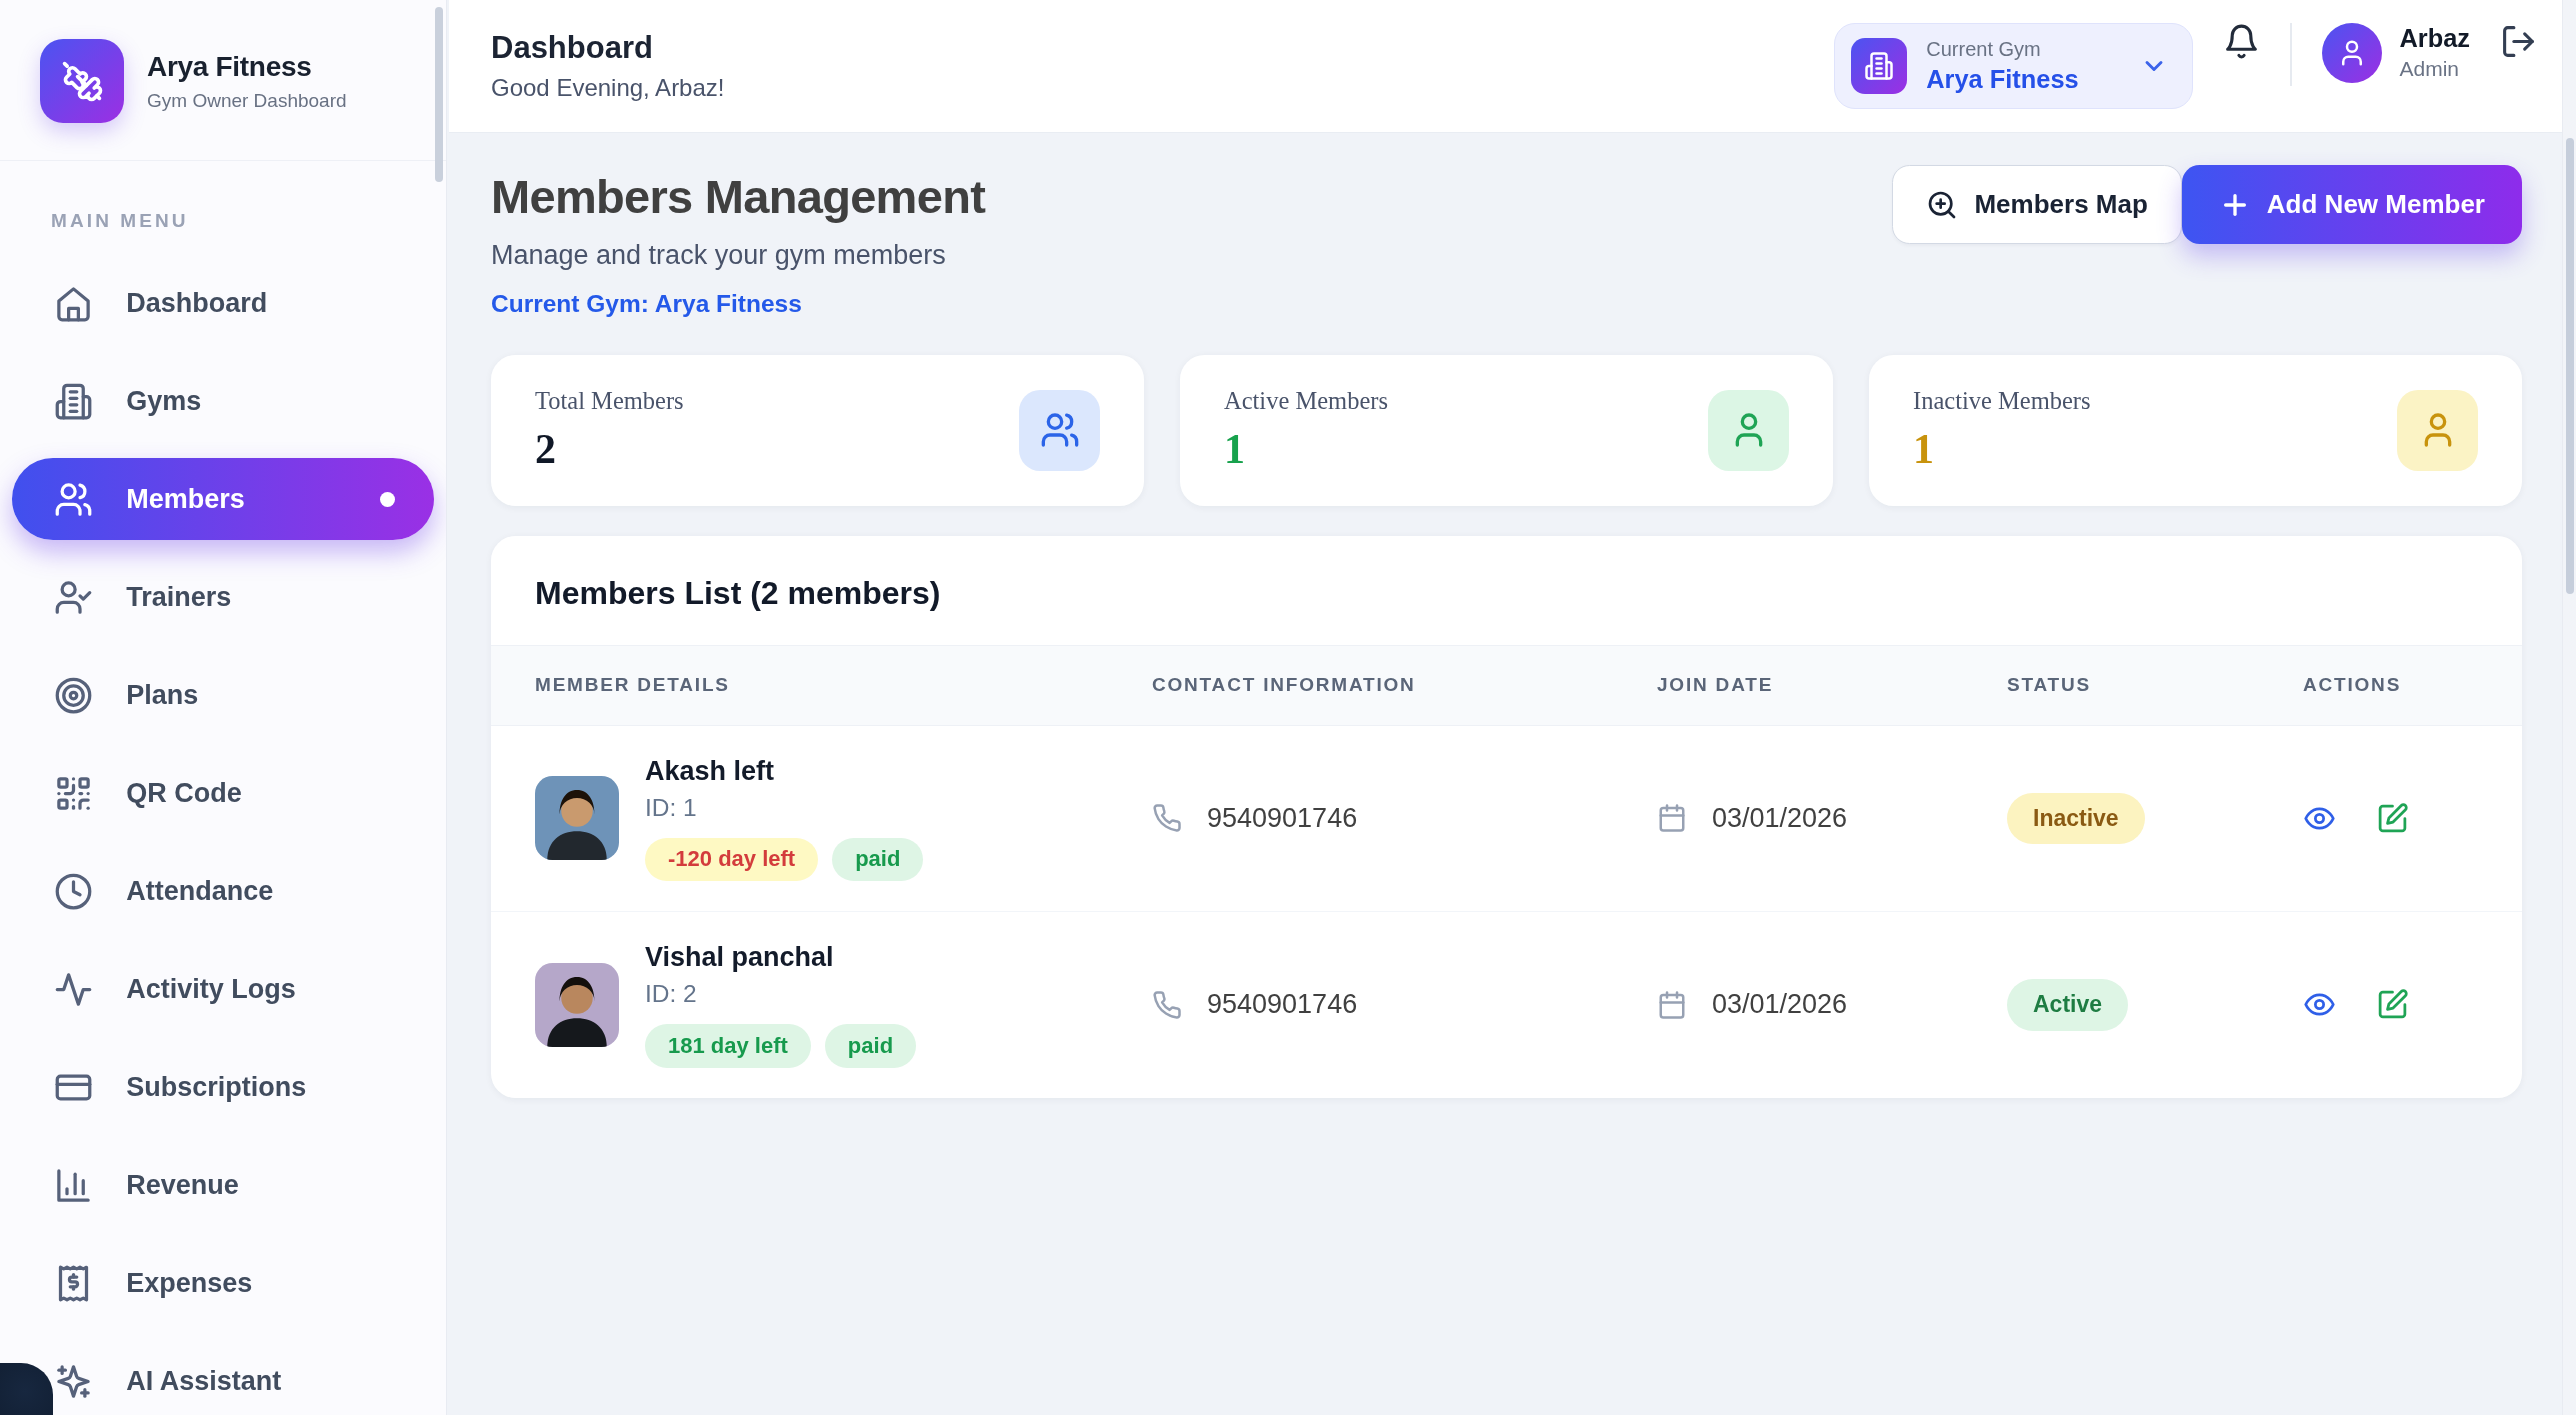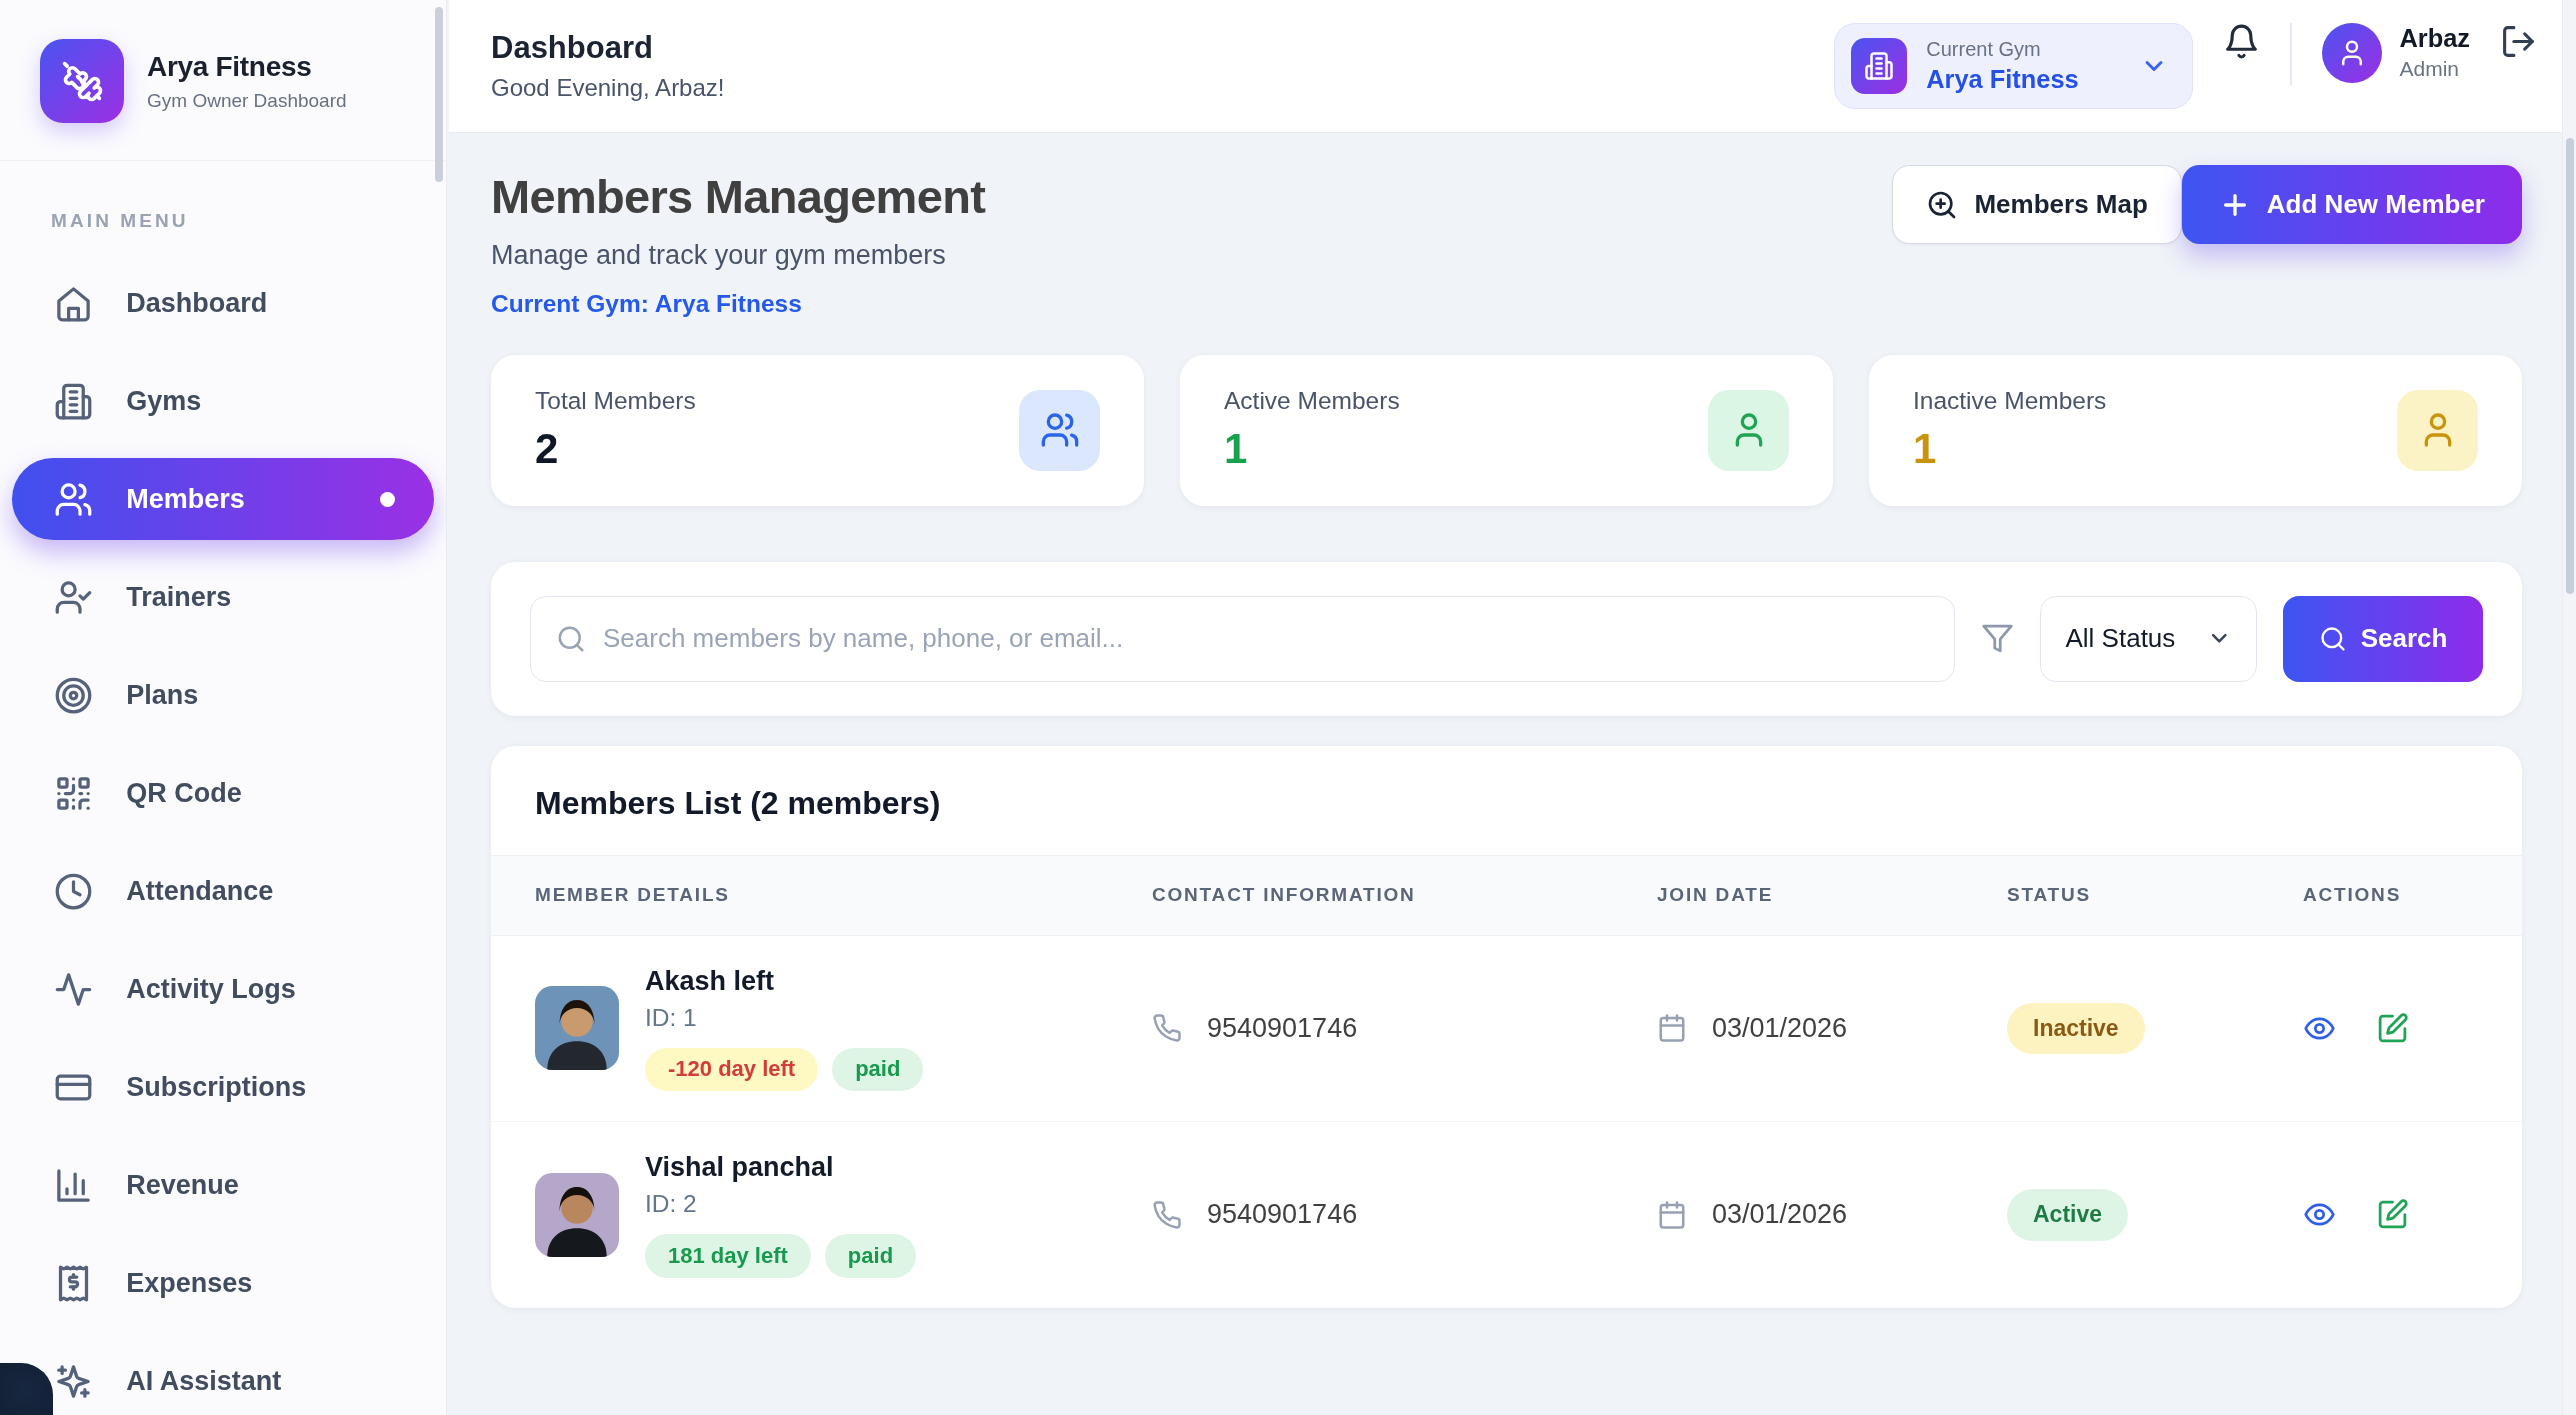--- a/index.html
+++ b/index.html
@@ -55,21 +55,21 @@
   .page-head { display:flex; justify-content:space-between; align-items:flex-start; }
   .page-title { font-size:47px; font-weight:800; color:#404040; letter-spacing:-0.7px; margin-top:3.5px; }
   .page-sub { font-size:27px; color:#49536a; margin-top:16px; }
   .gym-link { font-size:24.5px; font-weight:700; color:#2459e9; margin-top:19px; cursor:pointer; }
   .head-actions { display:flex; margin-top:0; }
   .btn-outline { height:79px; display:flex; align-items:center; gap:16px; padding:0 33px; background:#fff; border:1.8px solid #d3d9e4; border-radius:17.5px; font-size:26px; font-weight:600; color:#1a2334; cursor:pointer; box-shadow:0 1.8px 3.5px rgba(20,30,60,.04); }
   .btn-outline svg { width:32px; height:32px; color:#1a2334; }
   .btn-primary { height:79px; display:flex; align-items:center; gap:16px; padding:0 37px; border-radius:17.5px; background:linear-gradient(90deg,#3d55f2,#8e2ceb); font-size:26px; font-weight:700; color:#fff; cursor:pointer; box-shadow:0 12.3px 24.5px rgba(94,55,235,.3); }
   .btn-primary svg { width:32px; height:32px; color:#fff; }
 
-  .stats { display:flex; gap:36px; margin-top:37px; }
+  .stats { display:flex; gap:36px; margin-top:37px;font-family:Liberation Serif, serif; }
   .stat-card { flex:1; height:151px; background:#fff; border-radius:24.5px; box-shadow:0 1.8px 7px rgba(20,30,60,.05); display:flex; align-items:center; justify-content:space-between; padding:0 44px; }
   .stat-label { font-size:24.5px; color:#49536a; }
   .stat-value { font-size:42px; font-weight:800; margin-top:10.5px; }
   .val-dark { color:#101827; } .val-green { color:#18a24d; } .val-amber { color:#c8930d; }
   .chip { width:81px; height:81px; border-radius:21px; display:grid; place-items:center; }
   .chip svg { width:40px; height:40px; }
   .chip-blue { background:#dbe7fd; color:#2b64e8; }
   .chip-green { background:#dcf6e5; color:#1fa455; }
   .chip-amber { background:#fbf3c5; color:#c8930d; }
 
@@ -469,45 +469,20 @@
             <div class="stat-value val-amber">1</div>
           </div>
           <div class="chip chip-amber">
             <svg class="ic" viewBox="0 0 46 46" width="40" height="40">
               <use href="#i-user"></use>
             </svg>
           </div>
         </div>
       </div>
 
-    <div class="search-card">
-      <div class="search-box">
-        <svg class="ic" viewBox="0 0 34 34" width="30" height="30">
-            <use href="#i-search"></use>
-          </svg>
-        <input type="text" placeholder="Search members by name, phone, or email..." style="">
-      </div>
-      <div class="funnel">
-        <svg class="ic" viewBox="0 0 38 38" width="33" height="33">
-            <use href="#i-funnel"></use>
-          </svg>
-      </div>
-      <div class="status-select">
-        <span>All Status</span>
-        <svg class="ic" viewBox="0 0 28 28" width="24.5" height="24.5">
-            <use href="#i-chev"></use>
-          </svg>
-      </div>
-      <div class="btn-search">
-        <svg class="ic" viewBox="0 0 32 32" width="28" height="28">
-            <use href="#i-search"></use>
-          </svg>
-        <span>Search</span>
-      </div>
-    </div>
 
     <div class="list-card">
       <div class="list-title">Members List (2 members)</div>
       <div class="thead">
 
           <div class="th">Member Details</div>
 
           <div class="th">Contact Information</div>
 
           <div class="th">Join Date</div>

